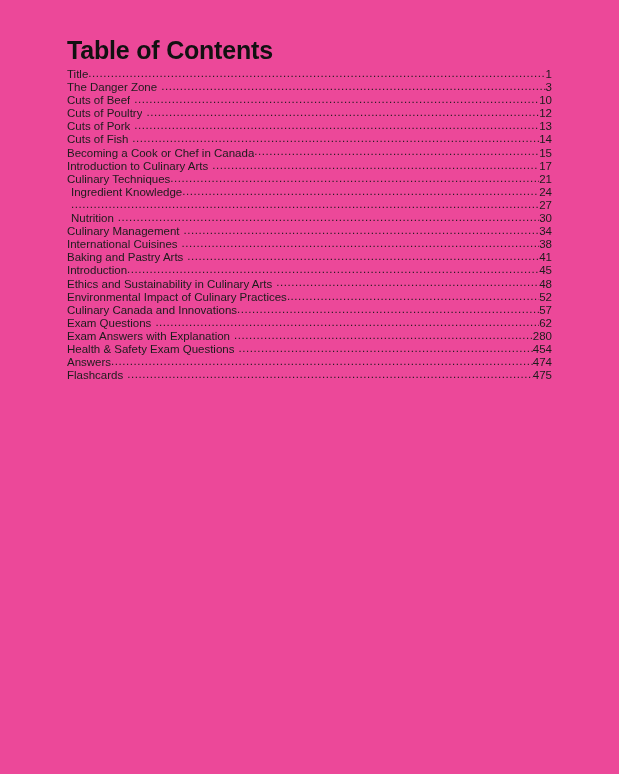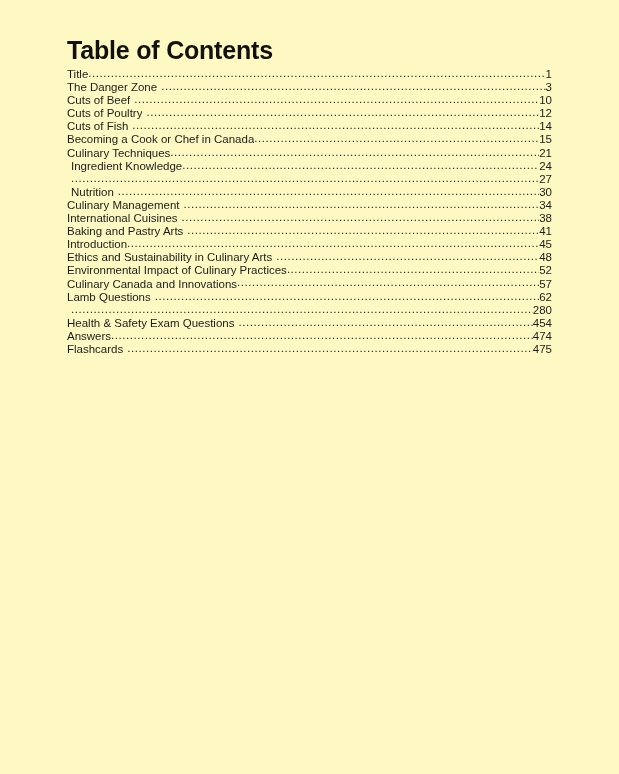--- a/index.html
+++ b/index.html
@@ -25,21 +25,21 @@
     height: 4px;
     background: #f2f2f2;
     border-bottom: 1px solid #ededed;
   }
   .page {
     position: absolute;
     top: 0;
     left: 0;
     width: 619px;
     height: 774px;
-    background: #fef9c3;
+    background: #ec4899;
   }
   .toc-block {
     position: absolute;
     left: 67px;
     top: 36px;
     width: 485px;
   }
   .toc-title {
     font-family: "Liberation Sans", sans-serif;
     font-weight: bold;
@@ -50,21 +50,21 @@
     margin: 0 0 3px 0;
     white-space: nowrap;
   }
   .toc-list {
     list-style: none;
     margin: 0;
     padding: 0;
   }
   .toc-entry {
     display: flex;
-    align-items: center;
+    align-items: flex-start;
     font-size: 11.5px;
     line-height: 13.1px;
     color: #1c1c1c;
     white-space: nowrap;
     overflow: hidden;
   }
   .toc-entry.indented .entry-label {
     padding-left: 4px;
   }
   .entry-label {
@@ -135,30 +135,42 @@
           <span class="entry-leader"></span>
           <span class="entry-page">10</span>
         </li>
         <li class="toc-entry gapped">
           <span class="entry-label">Cuts of Poultry</span>
           <span class="entry-gap"></span>
           <span class="entry-leader"></span>
           <span class="entry-page">12</span>
         </li>
         <li class="toc-entry gapped">
+          <span class="entry-label">Cuts of Pork</span>
+          <span class="entry-gap"></span>
+          <span class="entry-leader"></span>
+          <span class="entry-page">13</span>
+        </li>
+        <li class="toc-entry gapped">
           <span class="entry-label">Cuts of Fish</span>
           <span class="entry-gap"></span>
           <span class="entry-leader"></span>
           <span class="entry-page">14</span>
         </li>
         <li class="toc-entry">
           <span class="entry-label">Becoming a Cook or Chef in Canada</span>
           <span class="entry-gap"></span>
           <span class="entry-leader"></span>
           <span class="entry-page">15</span>
+        </li>
+        <li class="toc-entry gapped">
+          <span class="entry-label">Introduction to Culinary Arts</span>
+          <span class="entry-gap"></span>
+          <span class="entry-leader"></span>
+          <span class="entry-page">17</span>
         </li>
         <li class="toc-entry">
           <span class="entry-label">Culinary Techniques</span>
           <span class="entry-gap"></span>
           <span class="entry-leader"></span>
           <span class="entry-page">21</span>
         </li>
         <li class="toc-entry indented">
           <span class="entry-label">Ingredient Knowledge</span>
           <span class="entry-gap"></span>
@@ -212,26 +224,27 @@
           <span class="entry-leader"></span>
           <span class="entry-page">52</span>
         </li>
         <li class="toc-entry">
           <span class="entry-label">Culinary Canada and Innovations</span>
           <span class="entry-gap"></span>
           <span class="entry-leader"></span>
           <span class="entry-page">57</span>
         </li>
         <li class="toc-entry gapped">
-          <span class="entry-label">Lamb Questions</span>
+          <span class="entry-label">Exam Questions</span>
           <span class="entry-gap"></span>
           <span class="entry-leader"></span>
           <span class="entry-page">62</span>
         </li>
         <li class="toc-entry gapped">
+          <span class="entry-label">Exam Answers with Explanation</span>
           <span class="entry-gap"></span>
           <span class="entry-leader"></span>
           <span class="entry-page">280</span>
         </li>
         <li class="toc-entry gapped">
           <span class="entry-label">Health &amp; Safety Exam Questions</span>
           <span class="entry-gap"></span>
           <span class="entry-leader"></span>
           <span class="entry-page">454</span>
         </li>

